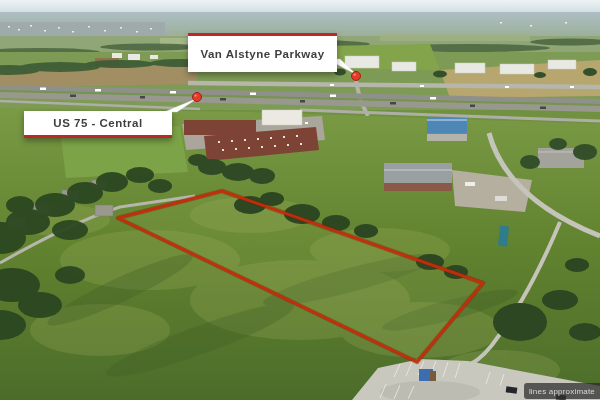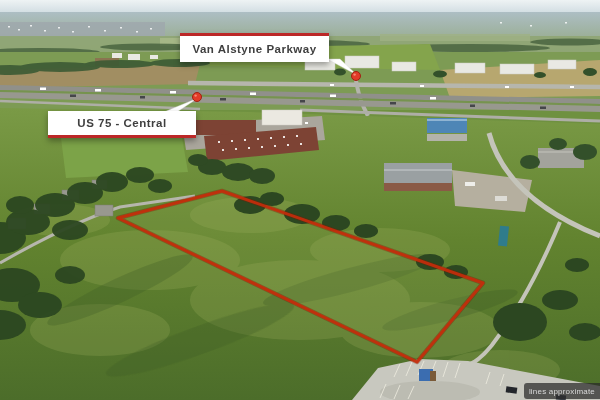--- a/index.html
+++ b/index.html
@@ -9,22 +9,22 @@
     background:#6f9140;
   }
   .stage svg{position:absolute;left:0;top:0;}
   .callout{
     position:absolute;background:#ffffff;color:#3f3f3f;
     display:flex;align-items:center;justify-content:center;
     font-size:11.5px;font-weight:bold;letter-spacing:.5px;
     box-shadow:0 3px 6px rgba(0,0,0,.35);
     box-sizing:border-box;white-space:nowrap;
   }
-  .callout.parkway{left:180px;top:33px;width:149px;height:29px;border-top:3px solid #bc2727;}
-  .callout.us75{left:48px;top:111px;width:148px;height:27px;border-bottom:3px solid #bc2727;}
+  .callout.parkway{left:188px;top:33px;width:149px;height:39px;border-top:3px solid #bc2727;}
+  .callout.us75{left:24px;top:111px;width:148px;height:27px;border-bottom:3px solid #bc2727;}
   .disclaimer{
     position:absolute;right:0;top:383px;height:16px;
     background:rgba(40,40,40,.72);color:#d9d9d9;
     font-size:8px;display:flex;align-items:center;
     padding:0 5px;border-radius:3px 0 0 3px;letter-spacing:.2px;margin-left:38px;
   }
 </style>
 </head>
 <body>
 

